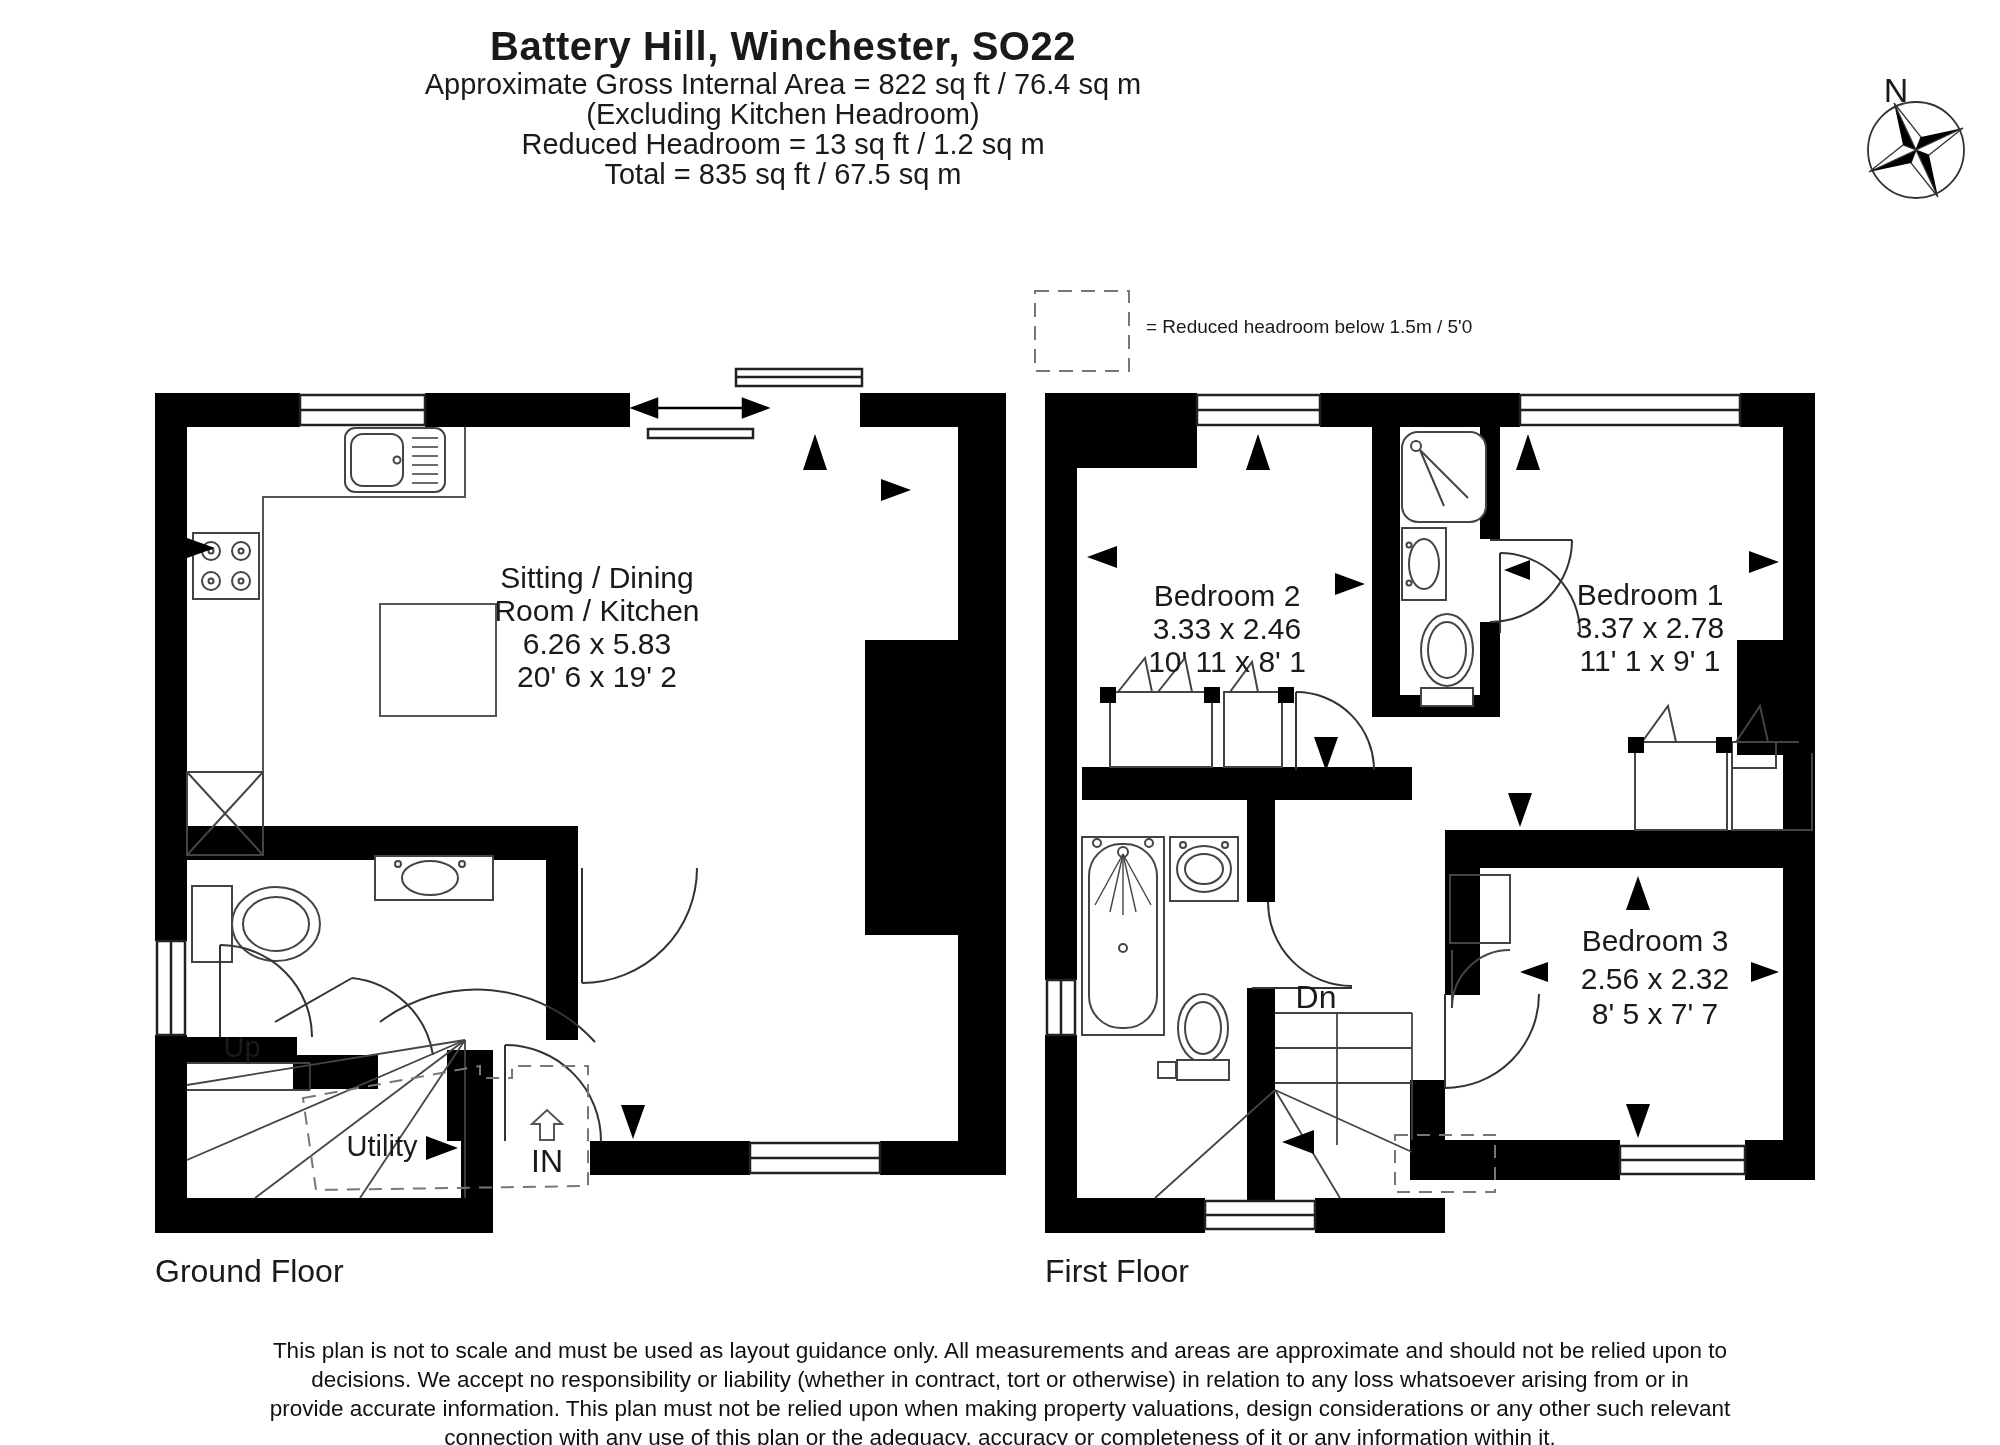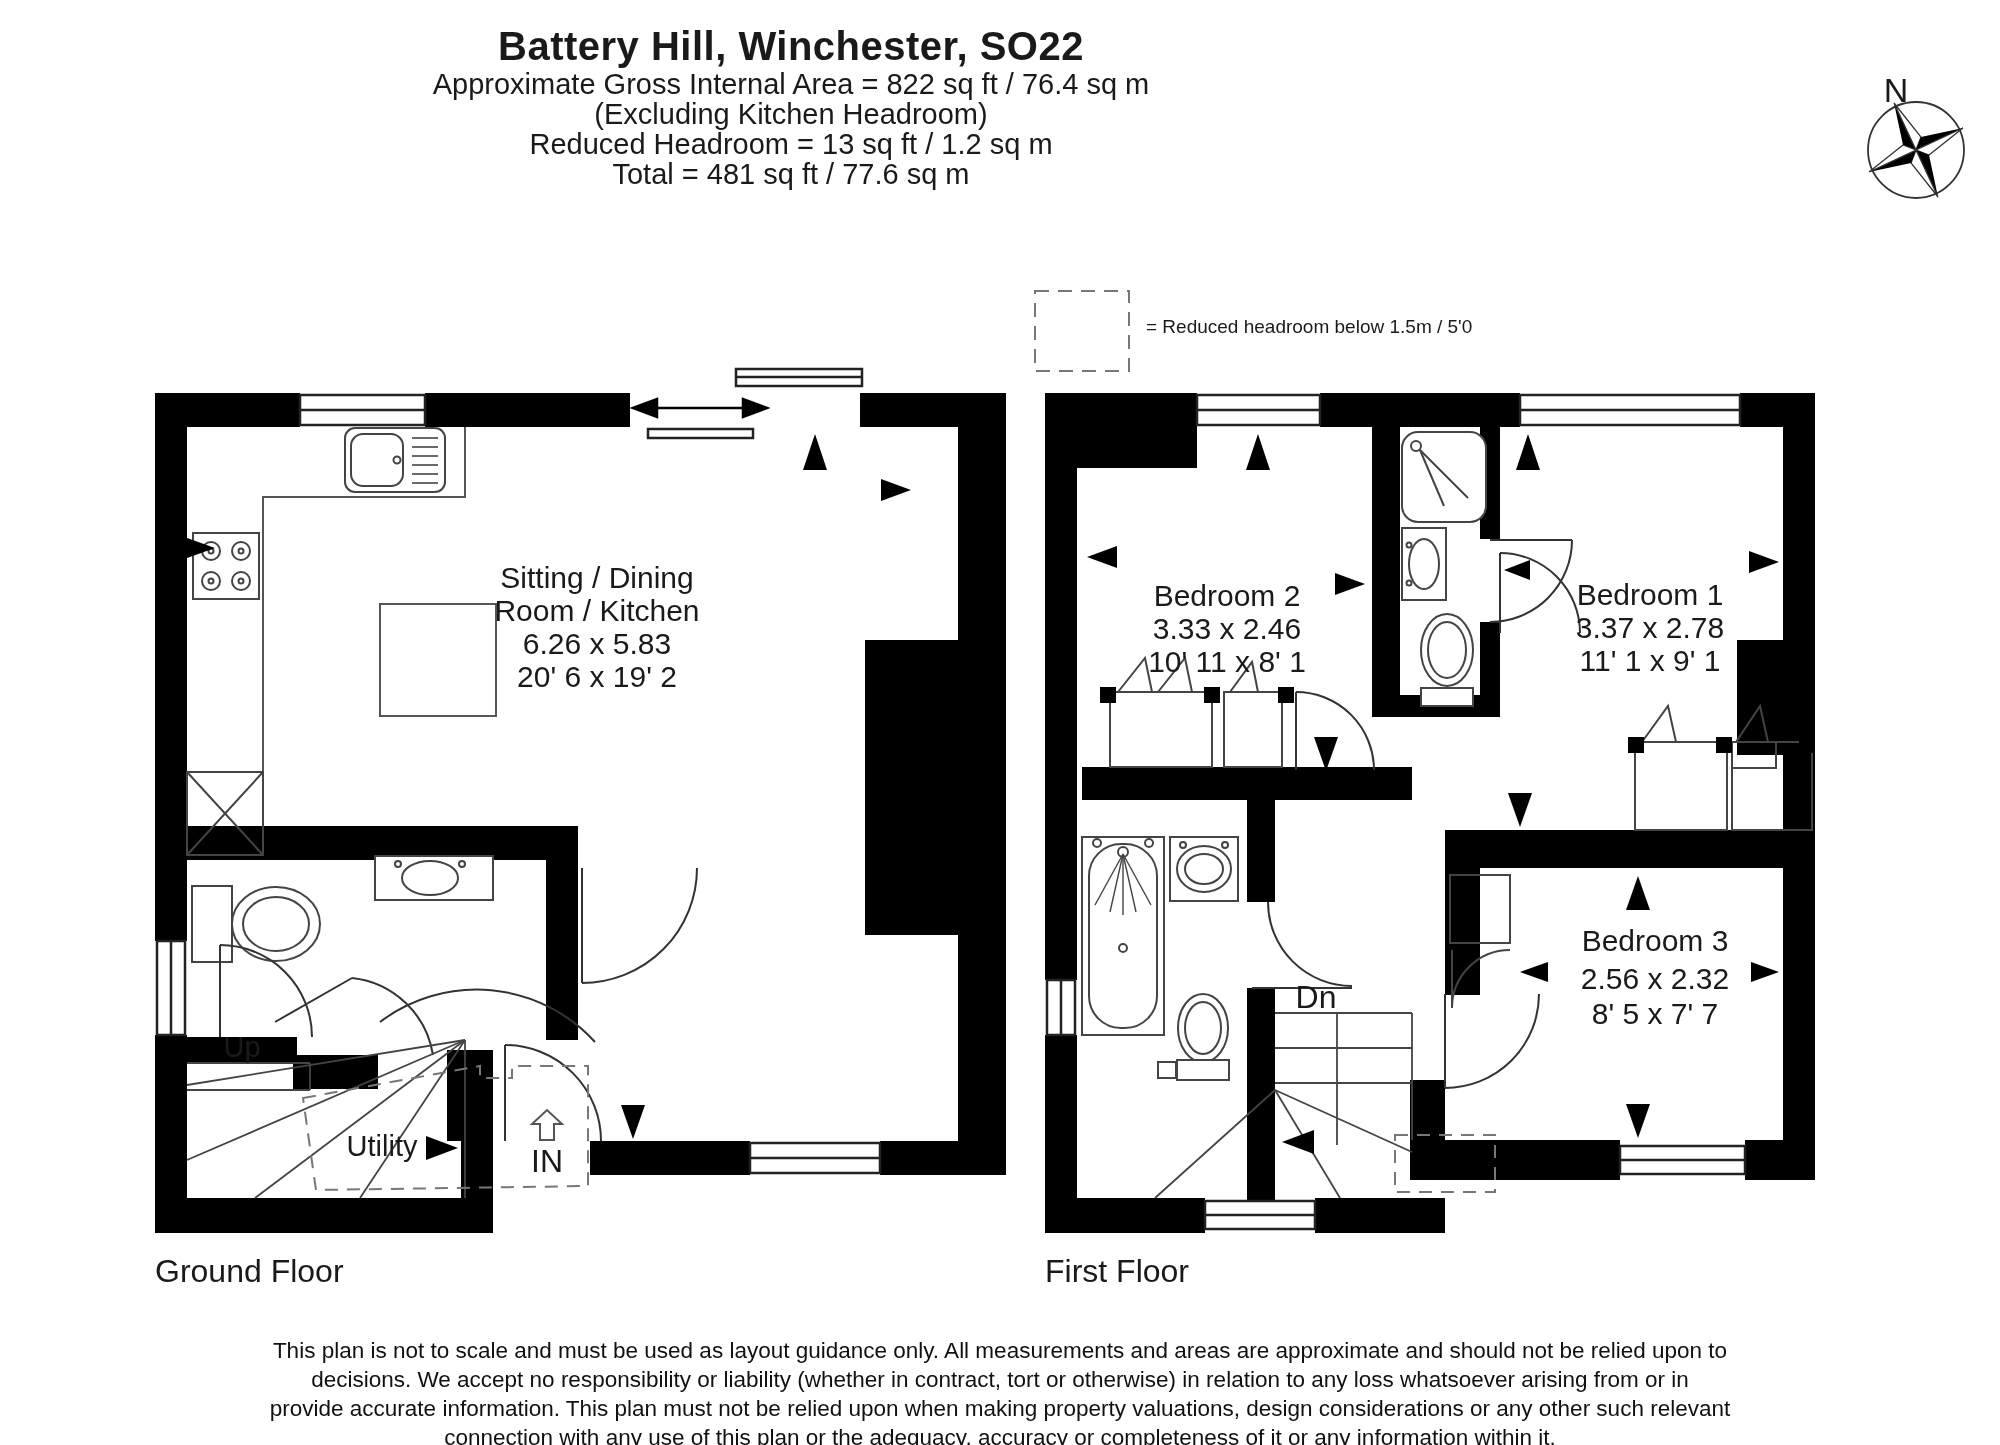--- a/index.html
+++ b/index.html
@@ -1,18 +1,18 @@
 <!DOCTYPE html>
 <html><head>
 <meta charset="utf-8">
 <style>
   html,body{margin:0;padding:0;background:#ffffff;}
   .canvas{position:relative;width:2000px;height:1445px;background:#ffffff;overflow:hidden;
           font-family:"Liberation Sans",sans-serif;color:#1a1a1a;}
-  .hdr{position:absolute;left:0;top:0;width:1566px;text-align:center;padding-left:8px;}
+  .hdr{position:absolute;left:0;top:0;width:1566px;text-align:center;}
   .hdr .title{margin-top:24px;font-size:40px;font-weight:bold;letter-spacing:.5px;}
   .hdr .sub{font-size:29px;line-height:30px;}
   .hdr .sub:first-of-type{margin-top:14px;}
   .legend-text{position:absolute;left:1146px;top:316px;font-size:19px;}
   .disc{position:absolute;left:200px;top:1336px;width:1600px;text-align:center;
         font-size:22.5px;line-height:29px;color:#111;}
   svg text{font-family:"Liberation Sans",sans-serif;fill:#1a1a1a;}
   .room-label{font-size:30px;}
   .floor-label{font-size:32px;}
   .small-label{font-size:29px;}
@@ -21,21 +21,21 @@
 </head>
 <body>
 
 <div class="canvas">
 
   <div class="hdr">
     <div class="title">Battery Hill, Winchester, SO22</div>
     <div class="sub">Approximate Gross Internal Area = 822 sq ft / 76.4 sq m</div>
     <div class="sub">(Excluding Kitchen Headroom)</div>
     <div class="sub">Reduced Headroom = 13 sq ft / 1.2 sq m</div>
-    <div class="sub">Total = 481 sq ft / 77.6 sq m</div>
+    <div class="sub">Total = 835 sq ft / 67.5 sq m</div>
   </div>
 
   <div class="legend-text">= Reduced headroom below 1.5m / 5'0</div>
 
   <svg width="2000" height="1445" viewBox="0 0 2000 1445" style="position:absolute;left:0;top:0;">
 
     <rect x="1035" y="291" width="94" height="80" fill="none" stroke="#777" stroke-width="2" stroke-dasharray="14 9"></rect>
 
     <g>
       <circle cx="1916" cy="150" r="48" fill="none" stroke="#333" stroke-width="1.8"></circle>

